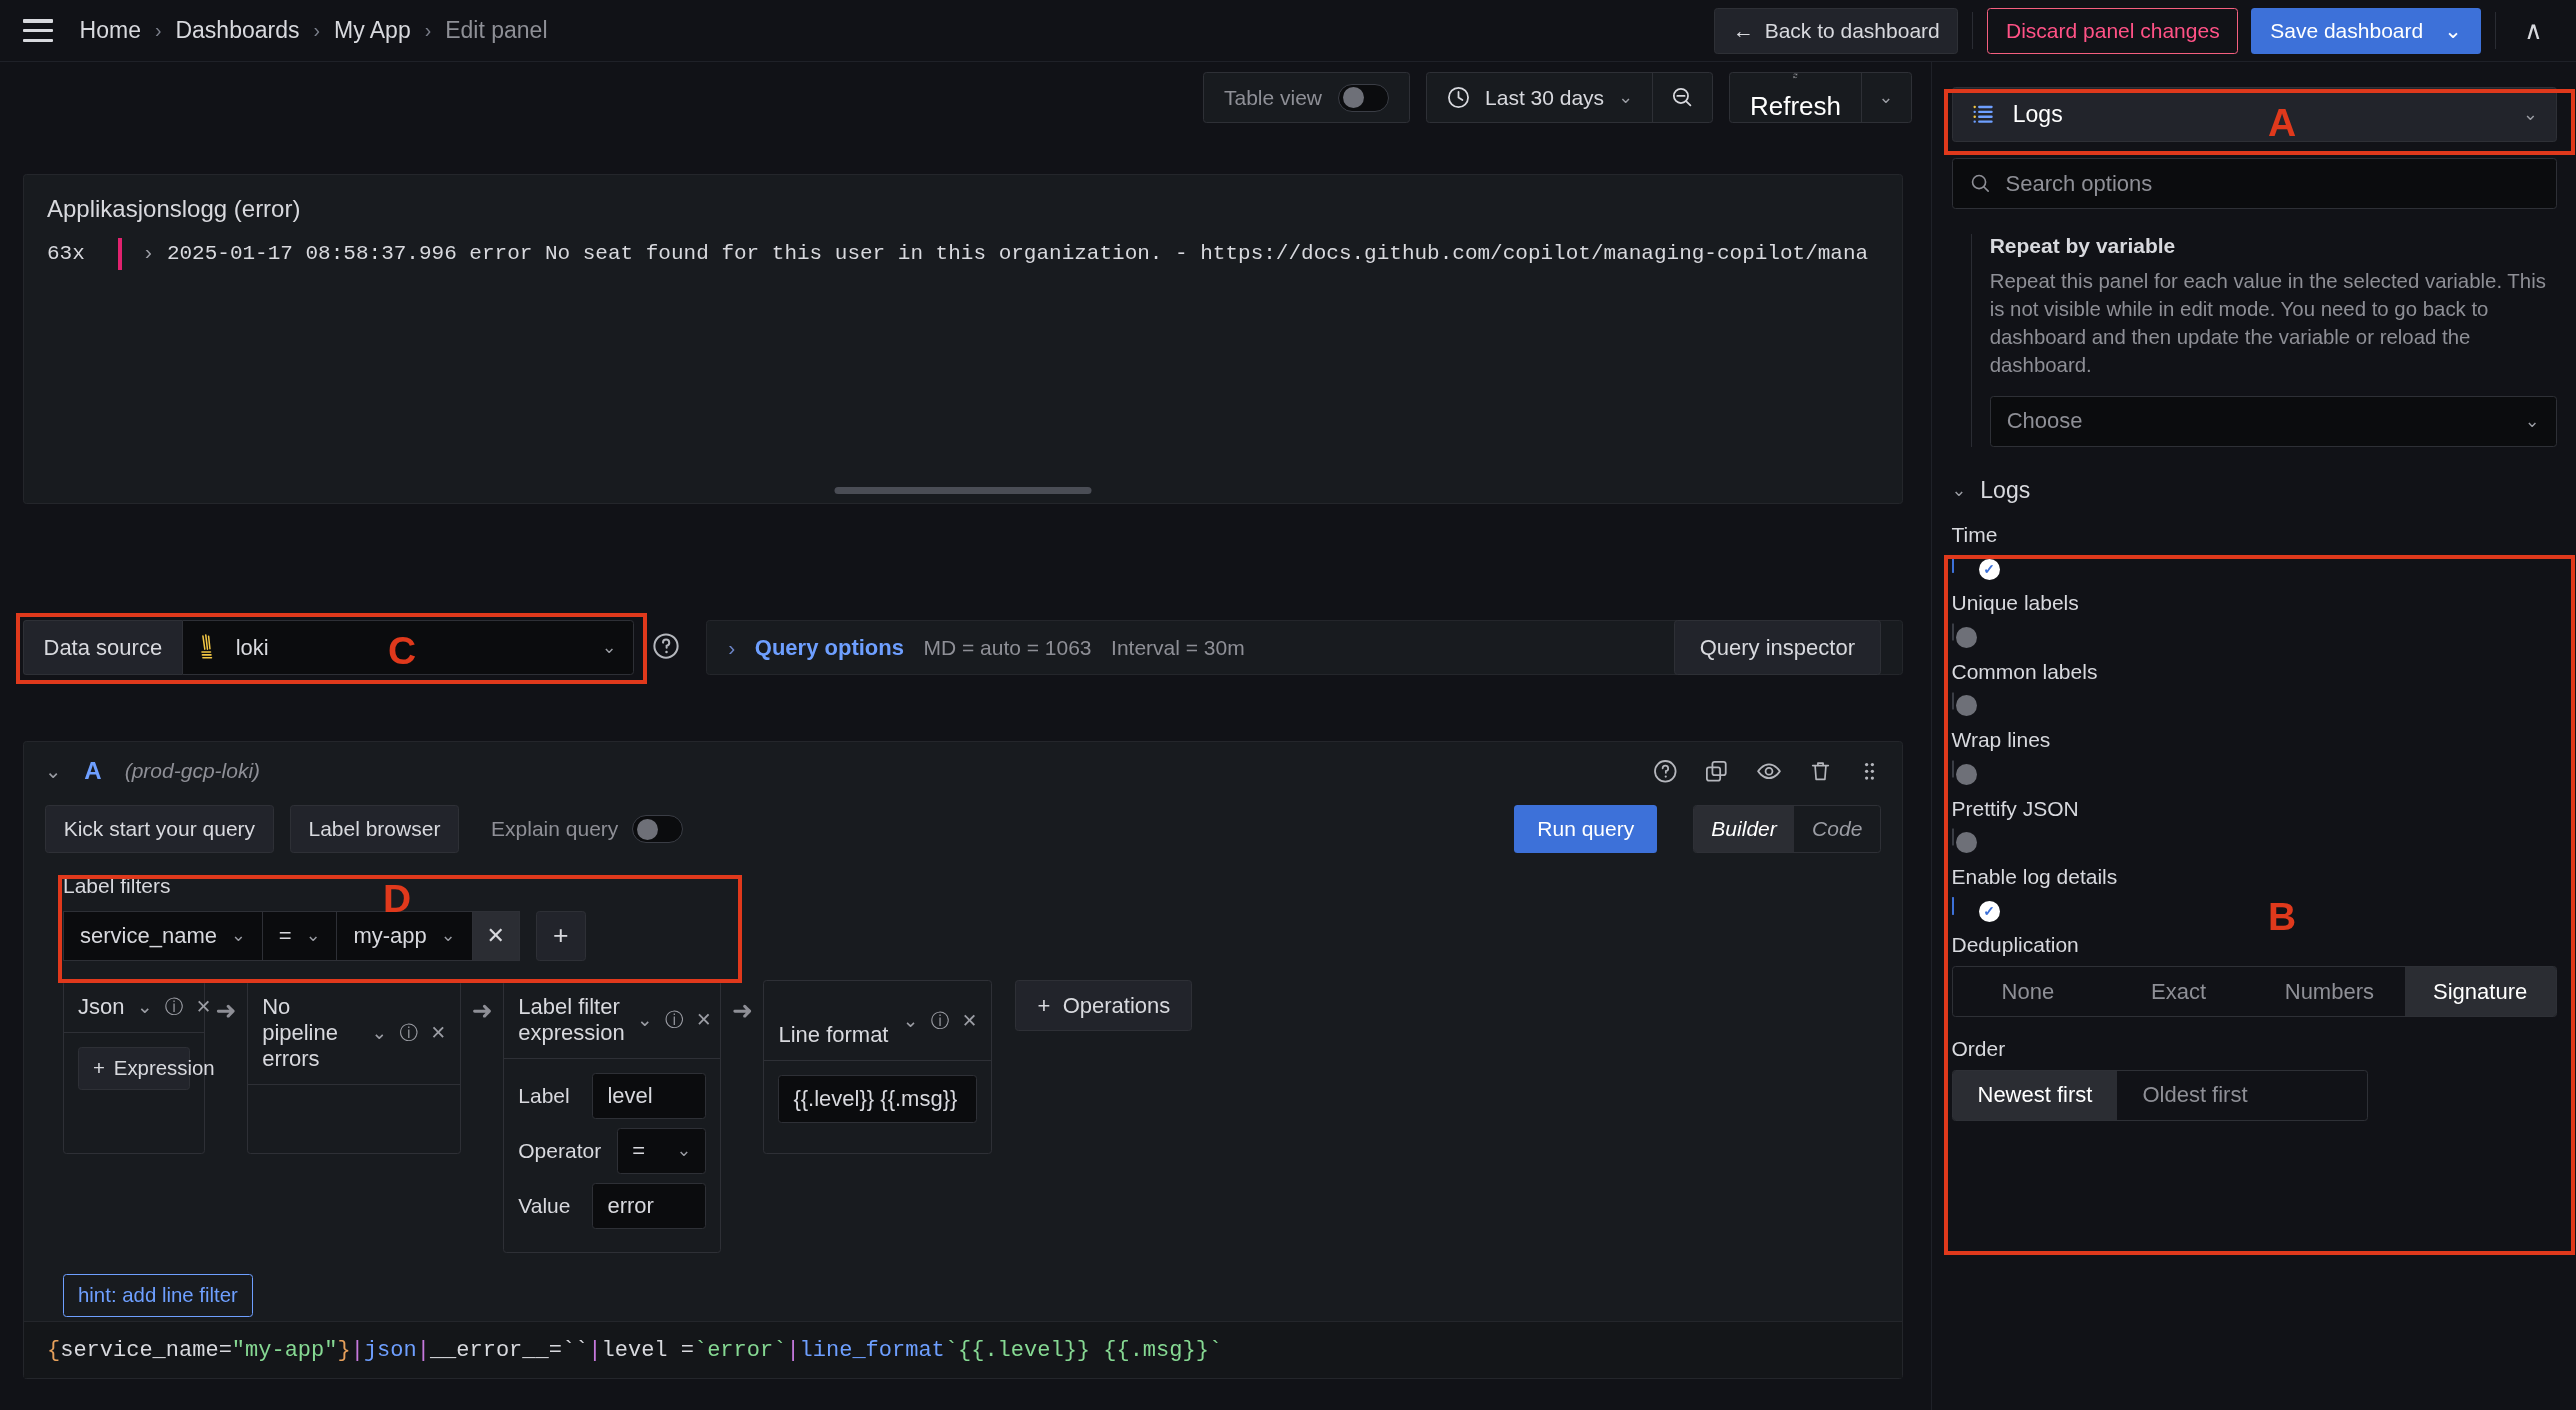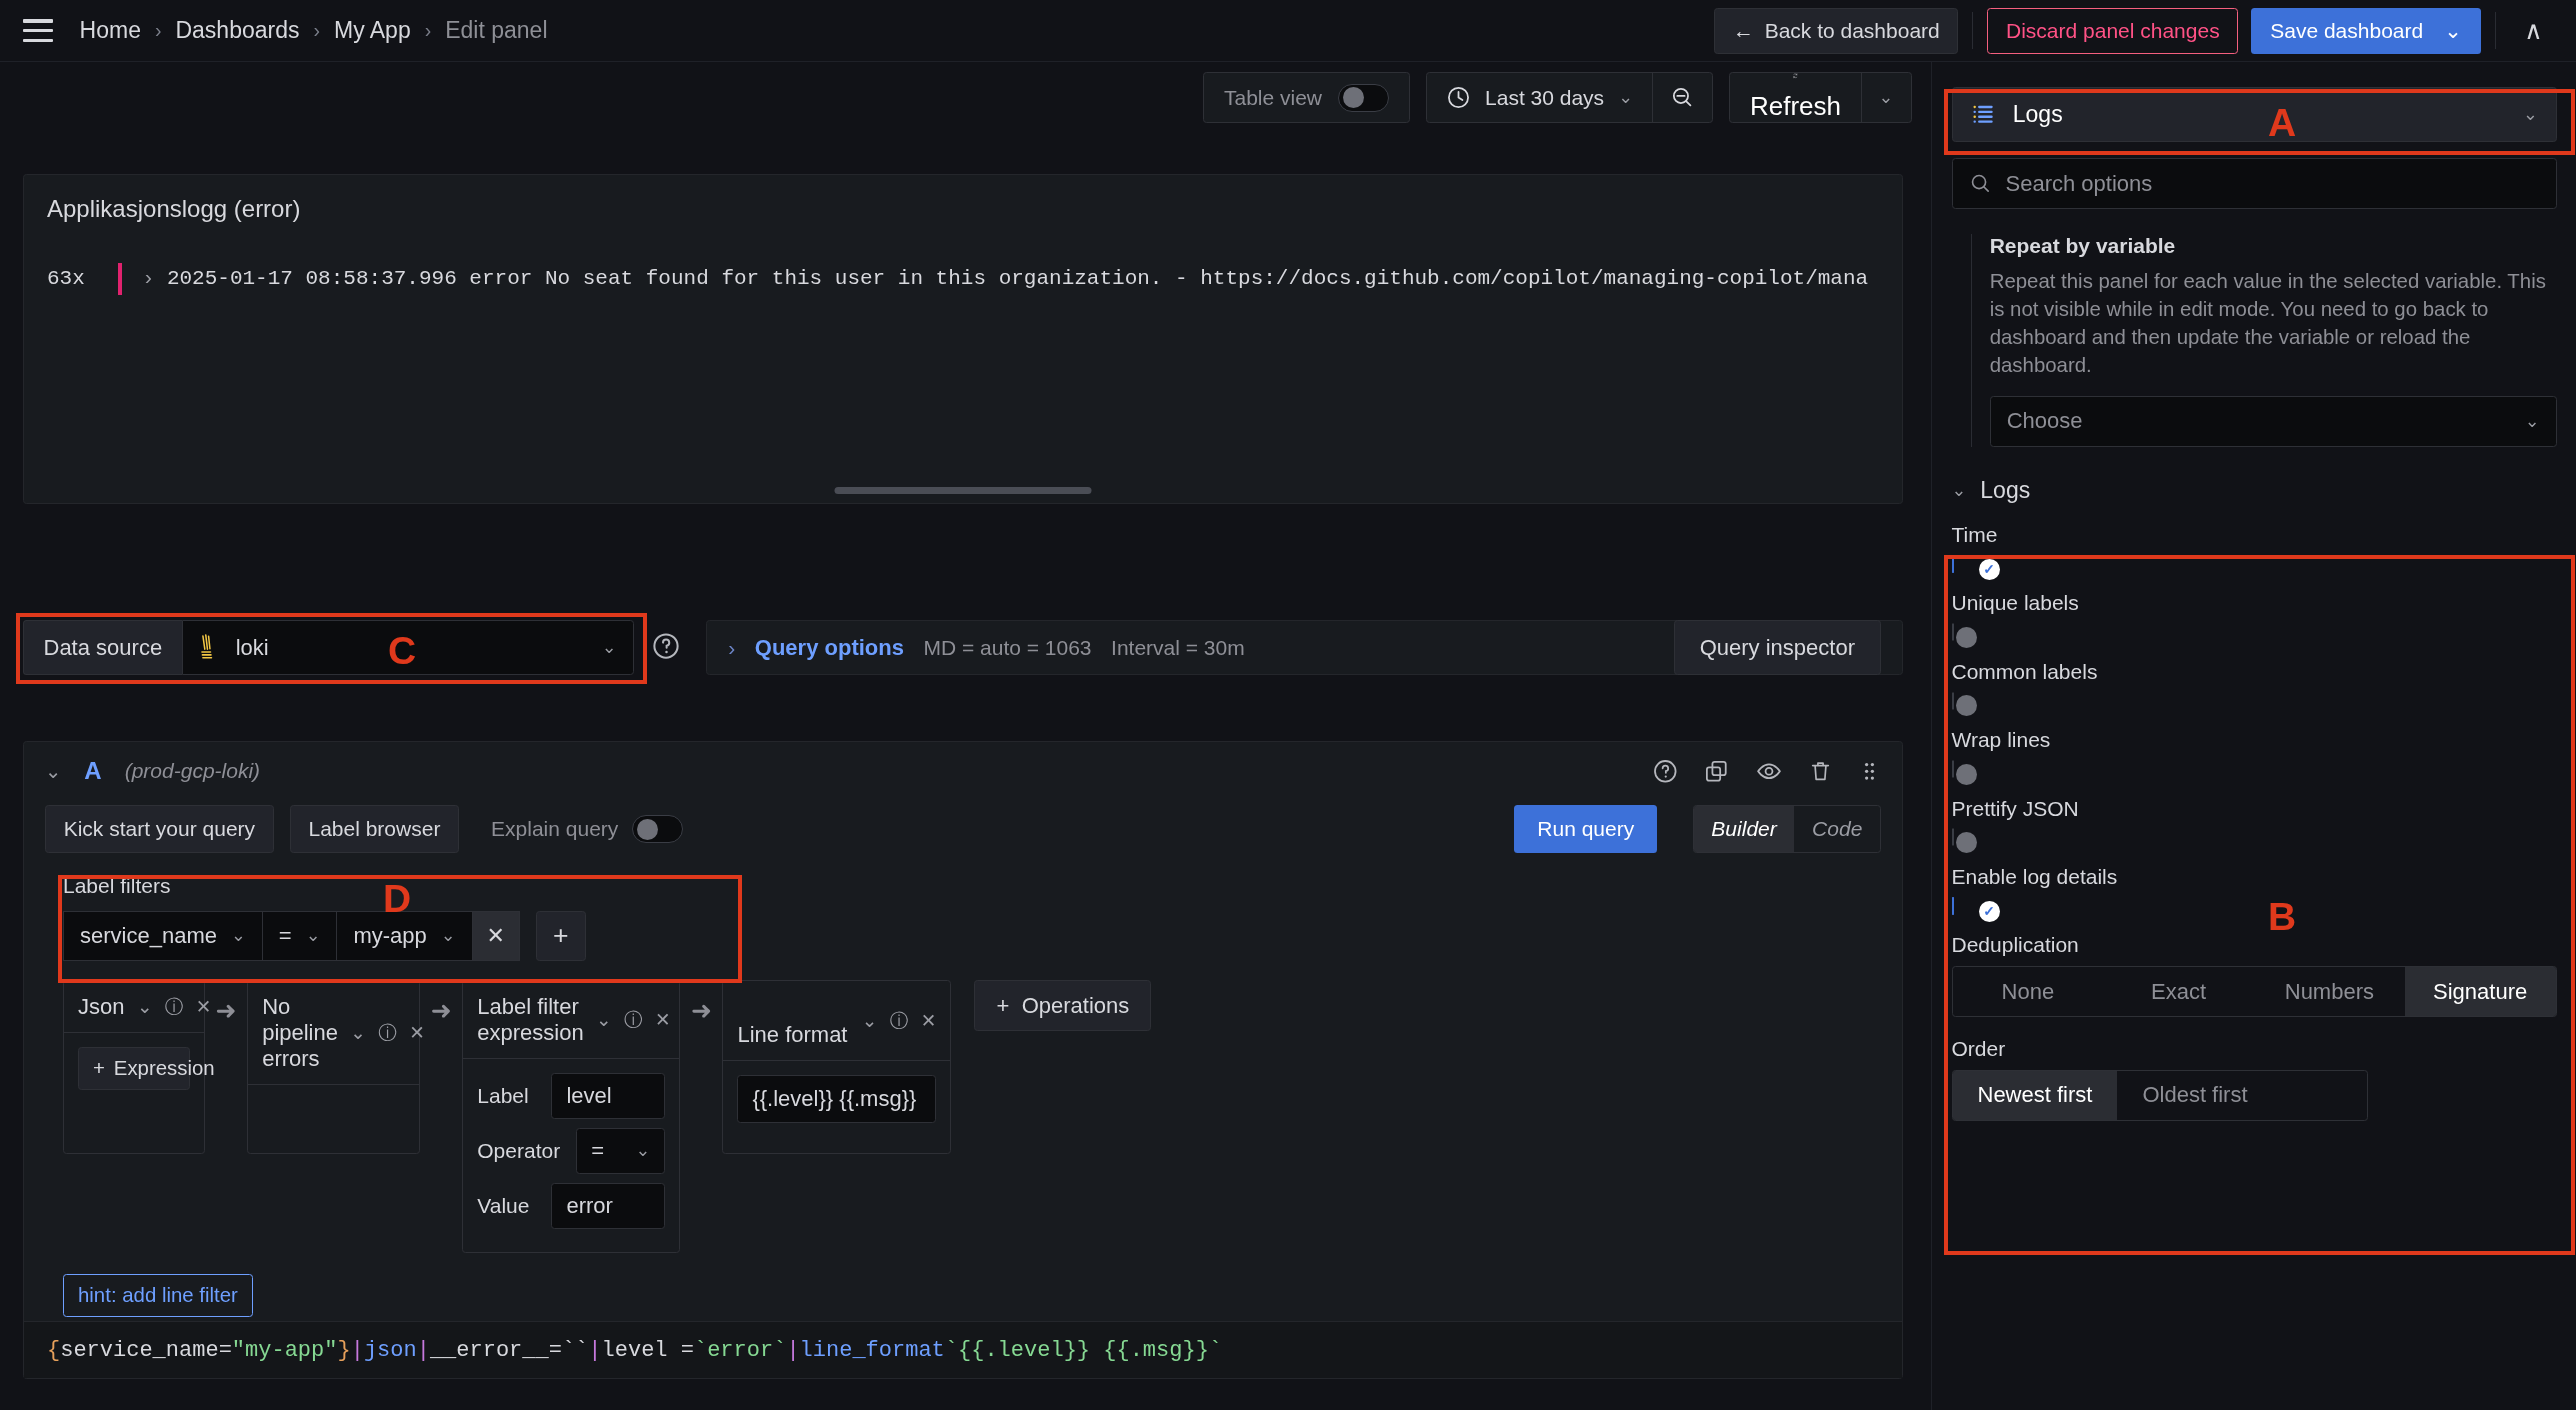--- a/index.html
+++ b/index.html
@@ -66,21 +66,21 @@
   .refbtn { display: flex; align-items: center; gap: 12.4px; padding: 0 19.5px; font-size: 26px; color: #ffffff; cursor: pointer; flex-direction: column; }
   .refcaret { width: 50px; display: flex; align-items: center; justify-content: center; border-left: 0.9px solid #2e3036; cursor: pointer; }
   .caret { font-size: 17.7px; color: #9b9da4; }
 
   
   .panel {
     position: absolute; left: 23px; top: 174px; width: 1880px; height: 330px;
     background: #181b1f; border: 0.9px solid #24262b; border-radius: 3.5px;
   }
   .panel-title { font-size: 24px; color: #d8d9de; padding: 19.5px 23px 0 23px; }
-  .logrow { display: flex; align-items: center; margin-top: 40px; padding: 0 23px; font-family: "Liberation Mono", monospace; font-size: 21px; white-space: nowrap; overflow: hidden; }
+  .logrow { display: flex; align-items: center; margin-top: 15px; padding: 0 23px; font-family: "Liberation Mono", monospace; font-size: 21px; white-space: nowrap; overflow: hidden; }
   .logcount { color: #d8d9de; min-width: 57px; }
   .logbar { width: 4.4px; height: 32px; background: #e0226e; margin: 0 19.5px 0 14px; }
   .logchev { color: #9b9da4; margin-right: 12.4px; }
   .logtext { color: #d8d9de; }
   .scrollbar { position: absolute; left: 50%; transform: translateX(-50%); bottom: 8.9px; width: 257px; height: 7px; background: #4a4d55; border-radius: 3.5px; cursor: pointer; }
 
   
   .tabs { position: absolute; left: 23px; top: 531px; width: 1880px; height: 58px; display: flex; align-items: flex-end; border-bottom: 0.9px solid #24262b; }
   .tab { display: flex; align-items: center; gap: 14px; padding: 0 23px 14px 23px; font-size: 23px; cursor: pointer; position: relative; }
   .tab.active { color: #fff; }
@@ -366,21 +366,21 @@
         <div class="opbody">
           <div class="exprbtn">
             <span>+</span>
             <span>Expression</span>
           </div>
         </div>
       </div>
 
       <span class="arrow">➜</span>
 
-      <div class="opcard tall" style="width:173px;">
+      <div class="opcard tall" style="width:214px;">
         <div class="ophead">
           <span>No pipeline errors</span>
           <span class="caret">⌄</span>
           <span class="ico">ⓘ</span>
           <span class="ico">✕</span>
         </div>
         <div class="opbody"></div>
       </div>
 
       <span class="arrow">➜</span>

